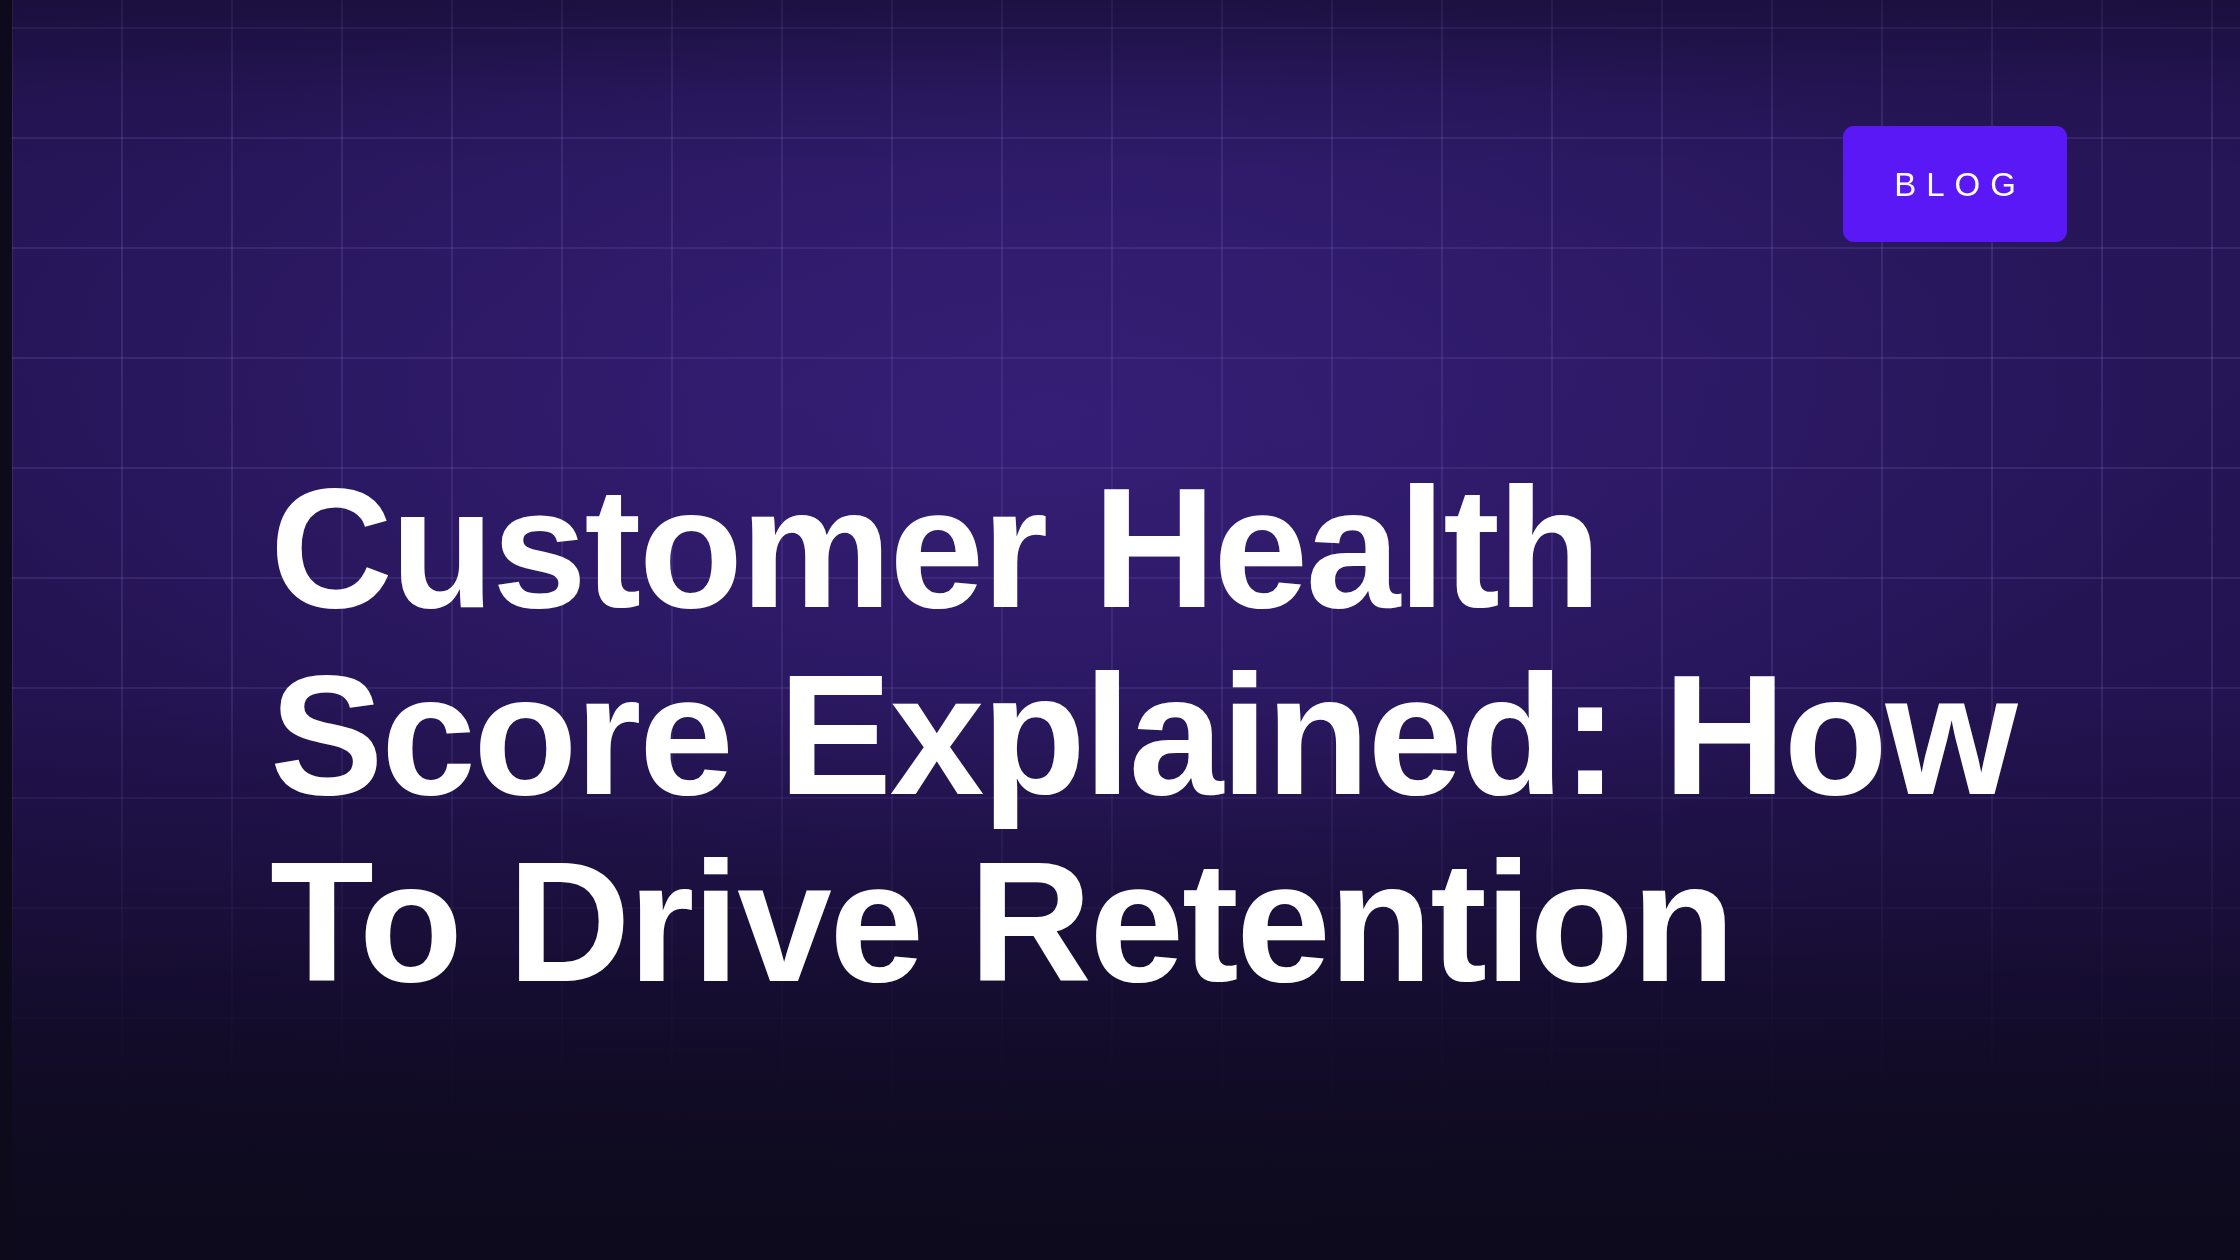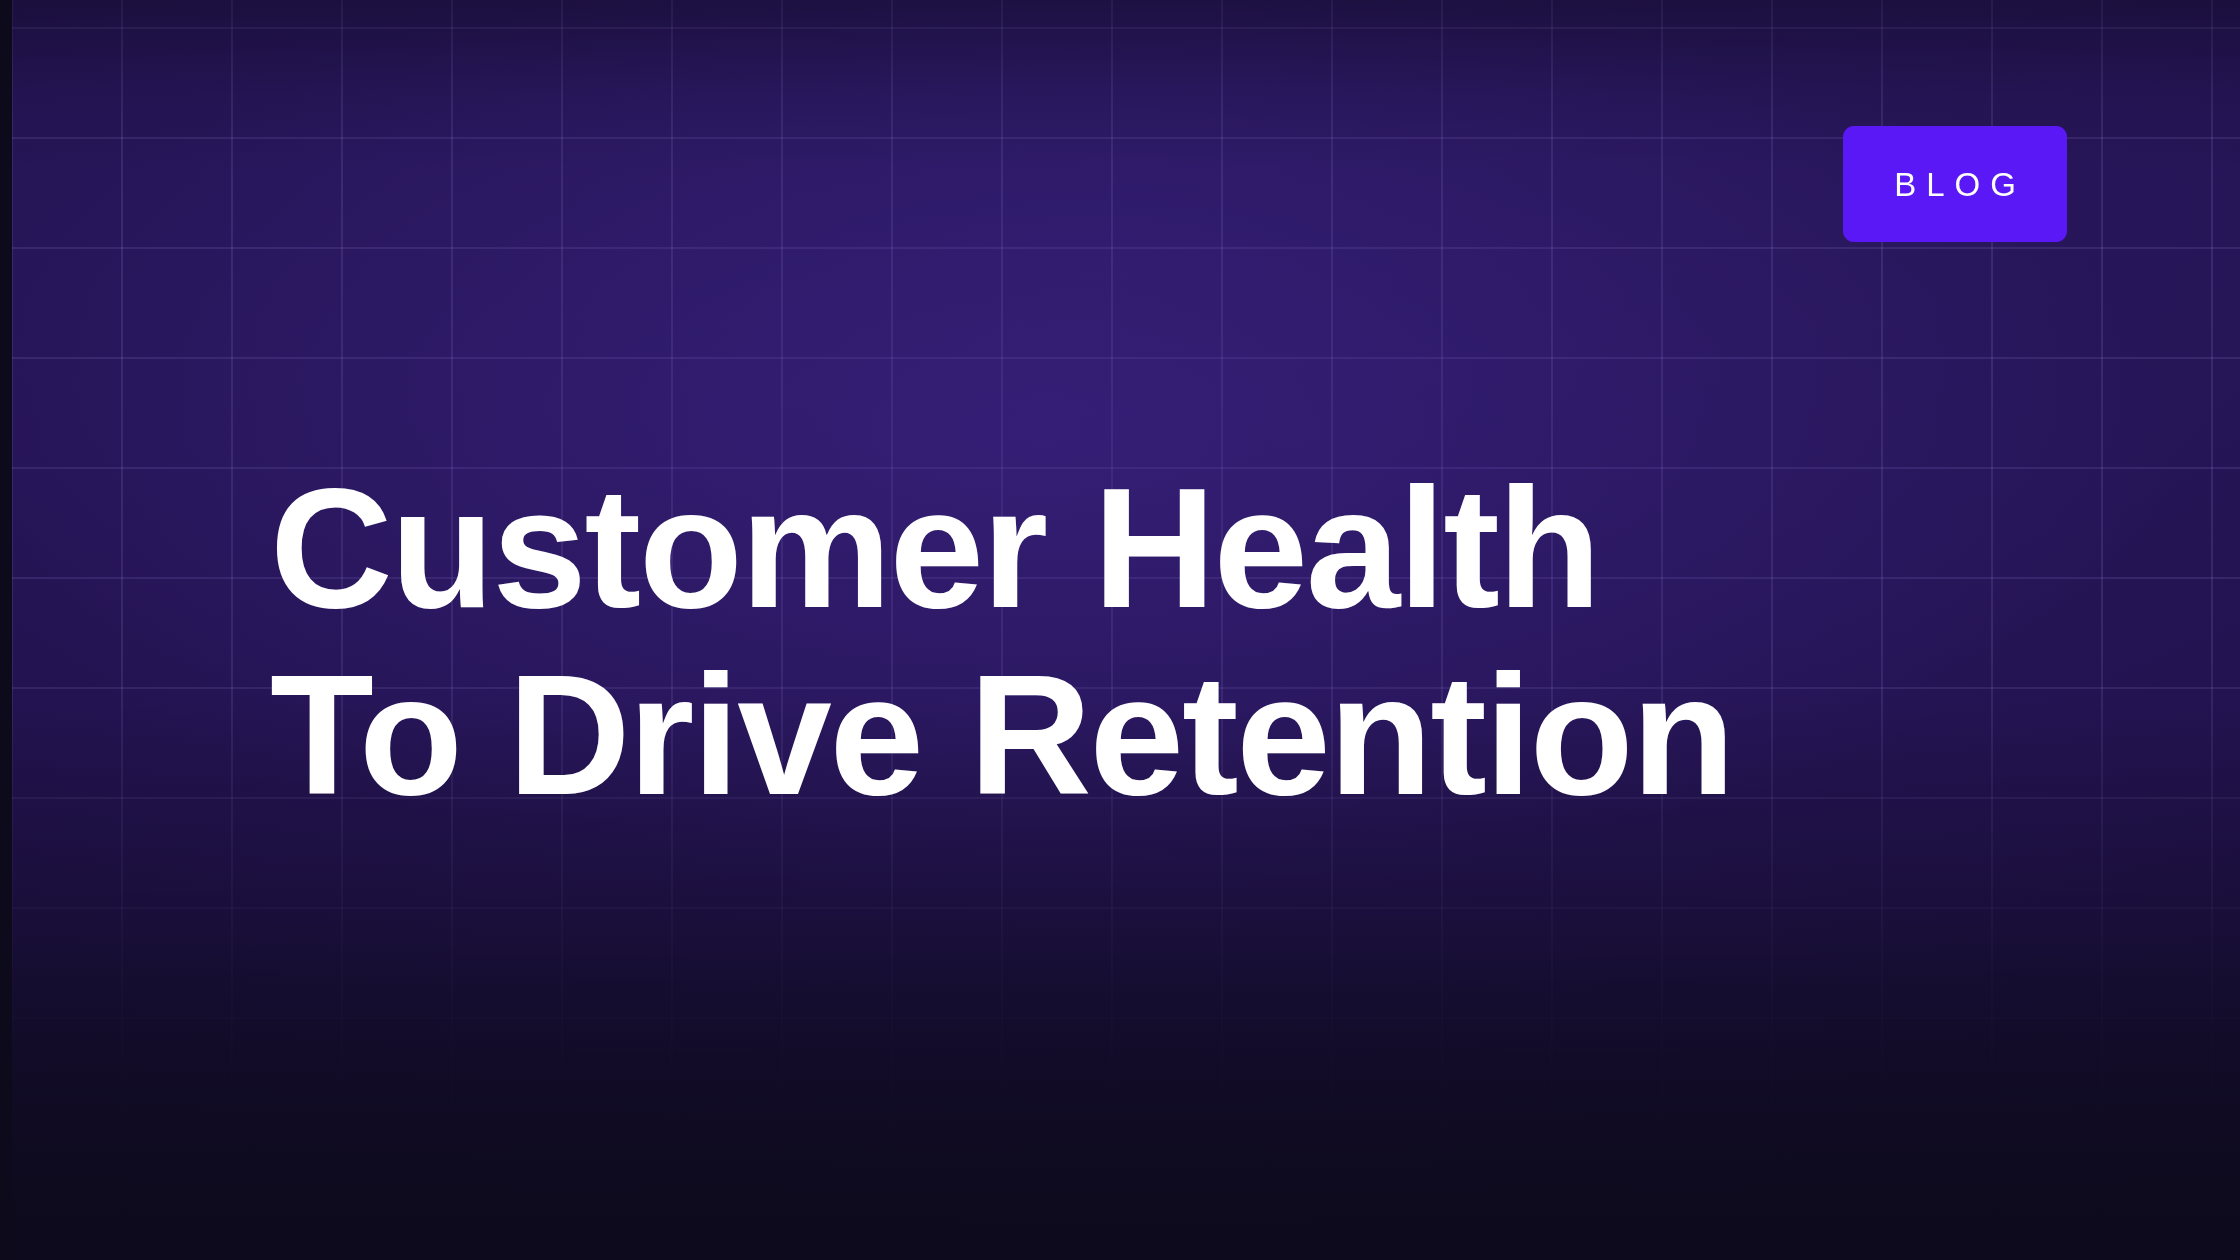--- a/index.html
+++ b/index.html
@@ -151,17 +151,18 @@
   <div class="bg-fade-bottom"></div>
 
   <div class="content">
 
     <div class="badge">
       <span class="badge-label">BLOG</span>
     </div>
 
     <h1 class="title">
       <span class="title-line">Customer Health</span>
+      <span class="title-line">Score Explained: How</span>
       <span class="title-line">To Drive Retention</span>
     </h1>
 
   </div>
 </div>
 
 </body></html>

